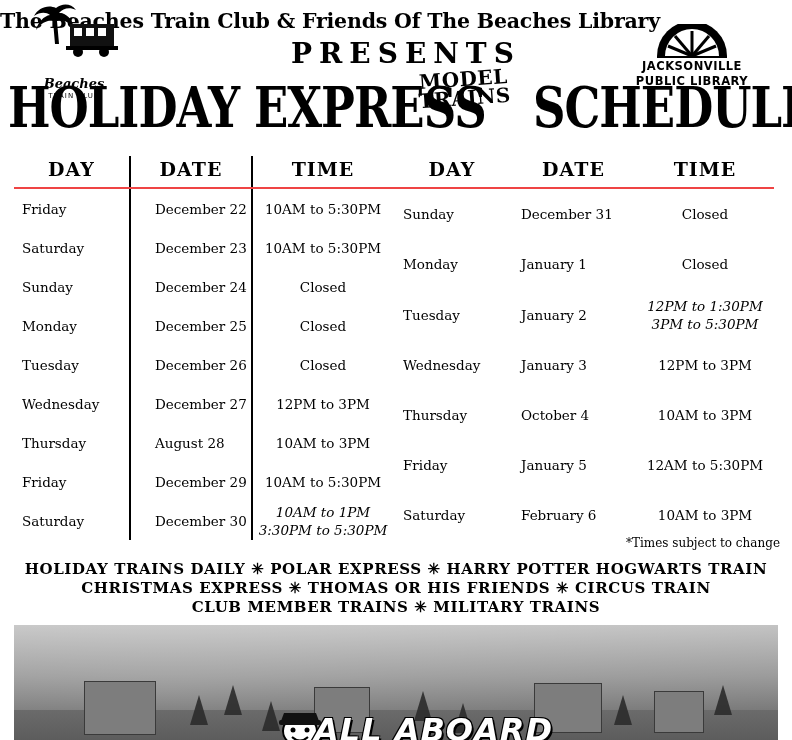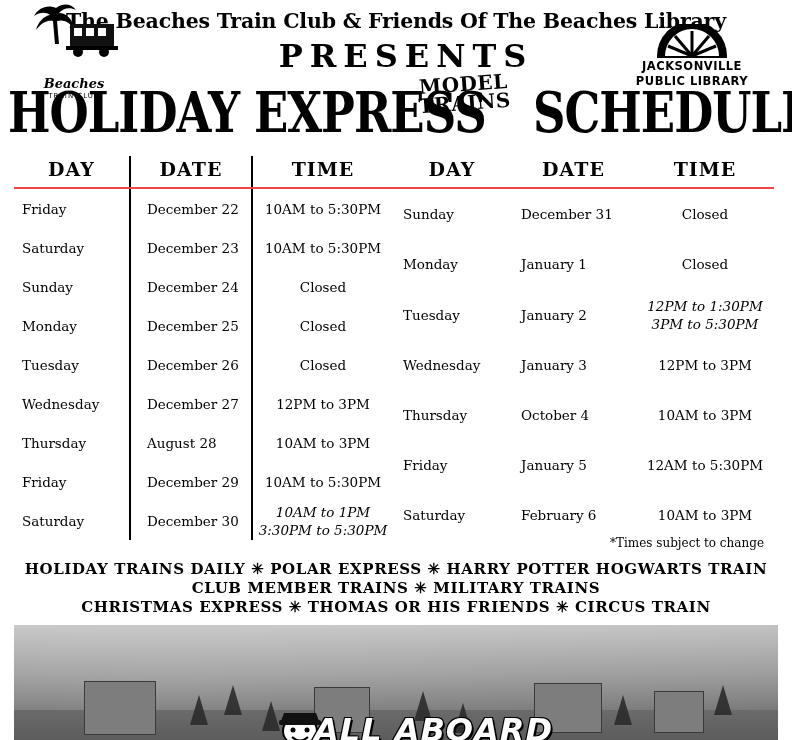--- a/index.html
+++ b/index.html
@@ -15,33 +15,32 @@
     position: relative;
     overflow: hidden;
   }
 
   
   .header {
     position: relative;
     height: 150px;
   }
   .presents-title {
-    text-align: center;
     font-family: "DejaVu Serif", serif;
     font-weight: bold;
     font-size: 20.5px;
     letter-spacing: -0.2px;
     padding-top: 9px;
     white-space: nowrap;
   }
   .presents-word {
     text-align: center;
     font-family: "DejaVu Serif", serif;
     font-weight: bold;
-    font-size: 32px;
+    font-size: 28px;
     letter-spacing: 7px;
     margin-top: 4px;
     margin-left: 20px;
   }
   .main-title-row {
     position: relative;
     margin-top: 4px;
     height: 56px;
   }
   .title-left {
@@ -140,32 +139,32 @@
     text-align: center;
     border-bottom: 2px solid #ef4444;
   }
   .tbl td {
     font-family: "DejaVu Serif", serif;
     font-size: 13.5px;
     height: 37px;
     vertical-align: middle;
   }
   .c-day   { width: 115px; padding-left: 8px; border-right: 2px solid #000; }
-  .c-date  { width: 120px; padding-left: 16px; border-right: 2px solid #000; }
+  .c-date  { width: 120px; padding-left: 24px; border-right: 2px solid #000; }
   .c-time  { width: 140px; text-align: center; }
   .rc-day  { width: 118px; padding-left: 10px; }
   .rc-date { width: 125px; padding-left: 10px; }
   .rc-time { width: 138px; text-align: center; }
   .tbl.left th.c-day, .tbl.left th.c-date { border-right: 2px solid #000; }
   .two-line { line-height: 18px; font-style: italic; }
   .note {
     text-align: right;
     font-family: "DejaVu Serif", serif;
     font-size: 12px;
-    padding-right: 28px;
+    padding-right: 12px;
     margin-top: -4px;
   }
 
   
   .trains {
     text-align: center;
     font-family: "DejaVu Serif", serif;
     font-weight: bold;
     font-size: 15px;
     letter-spacing: 0.6px;
@@ -382,22 +381,22 @@
         <td class="rc-time">10AM to 3PM</td>
       </tr>
     </tbody>
   </table>
 </div>
 
 <div class="note">*Times subject to change</div>
 
 <div class="trains">
   <div>HOLIDAY TRAINS DAILY ✳ POLAR EXPRESS ✳ HARRY POTTER HOGWARTS TRAIN</div>
+  <div>CHRISTMAS EXPRESS ✳ THOMAS OR HIS FRIENDS ✳ CIRCUS TRAIN</div>
   <div>CLUB MEMBER TRAINS ✳ MILITARY TRAINS</div>
-  <div>CHRISTMAS EXPRESS ✳ THOMAS OR HIS FRIENDS ✳ CIRCUS TRAIN</div>
 </div>
 
 <div class="photo">
   <div class="sky"></div>
   <div class="ground"></div>
 
   <div class="bldg" style="left:70px; top:56px; width:70px; height:52px;"></div>
   <div class="bldg" style="left:300px; top:62px; width:54px; height:44px;"></div>
   <div class="bldg" style="left:520px; top:58px; width:66px; height:48px;"></div>
   <div class="bldg" style="left:640px; top:66px; width:48px; height:40px;"></div>

